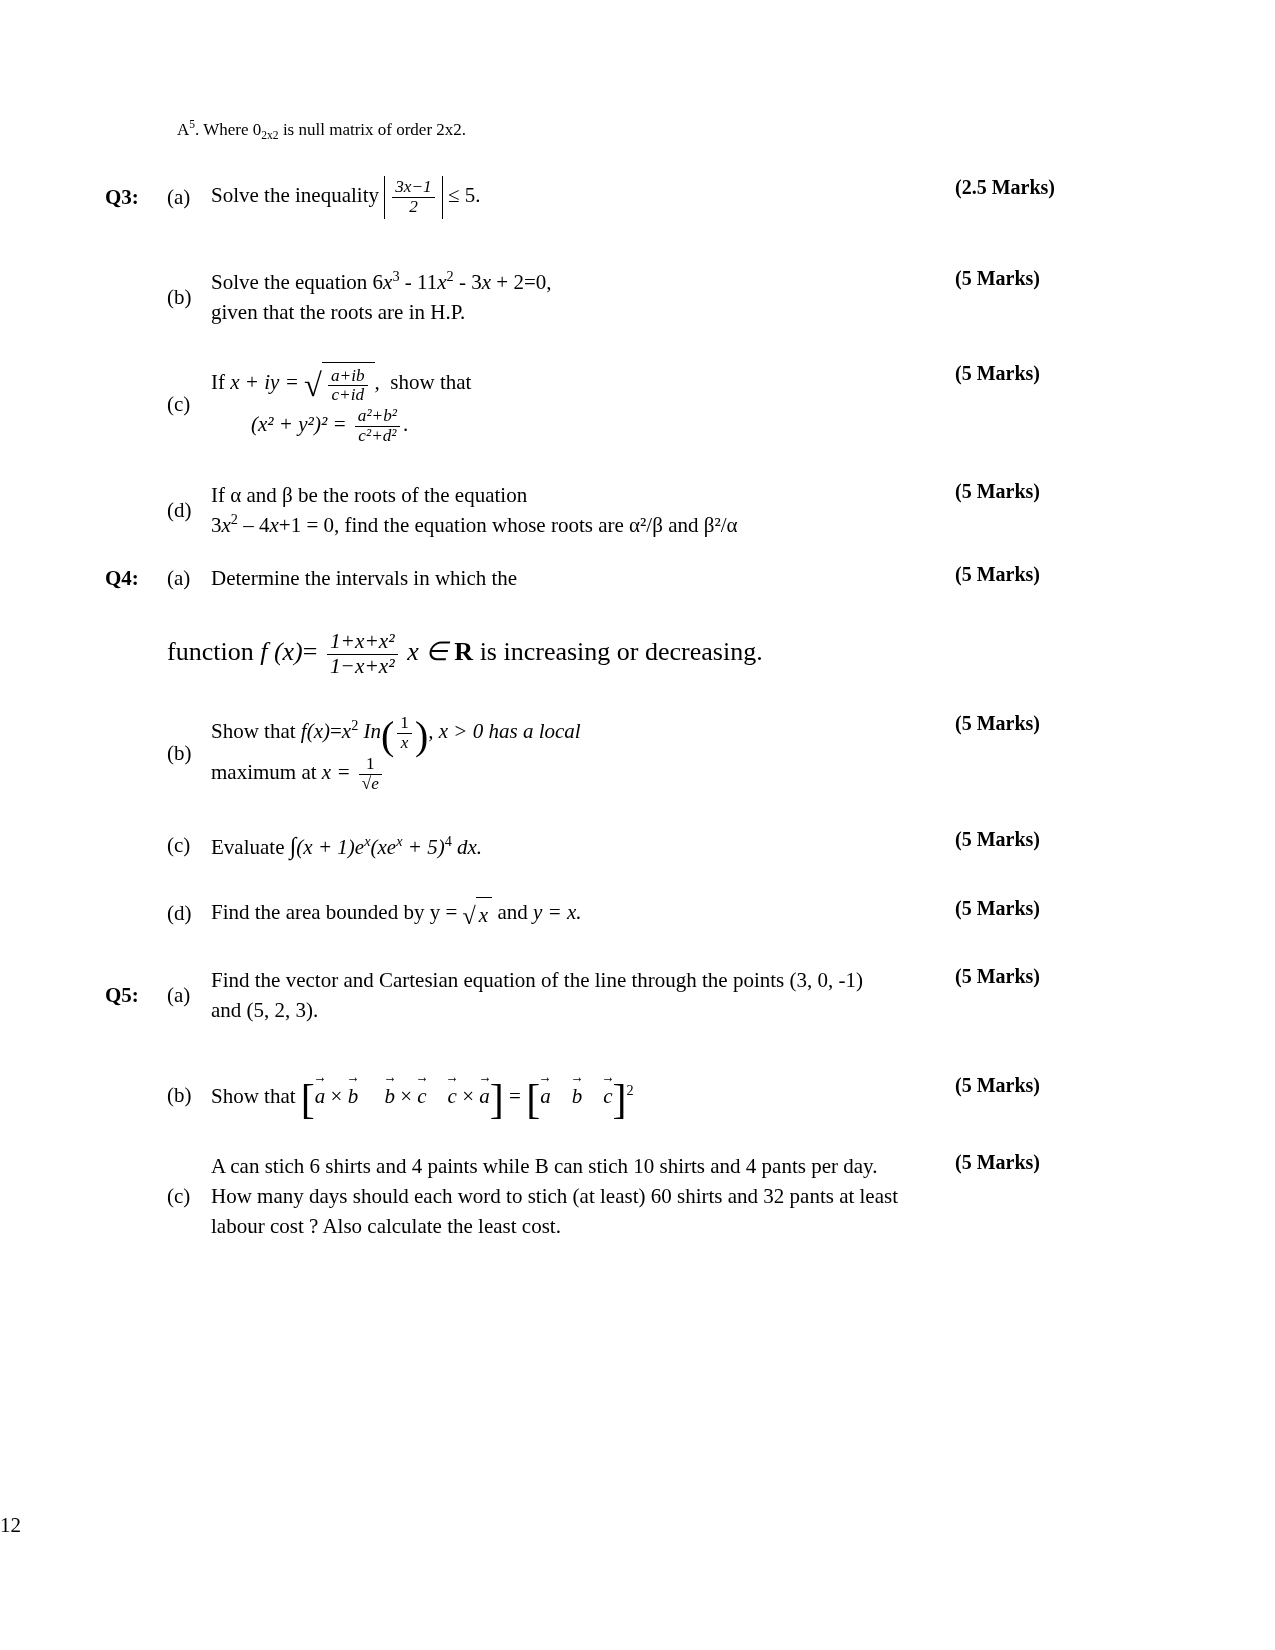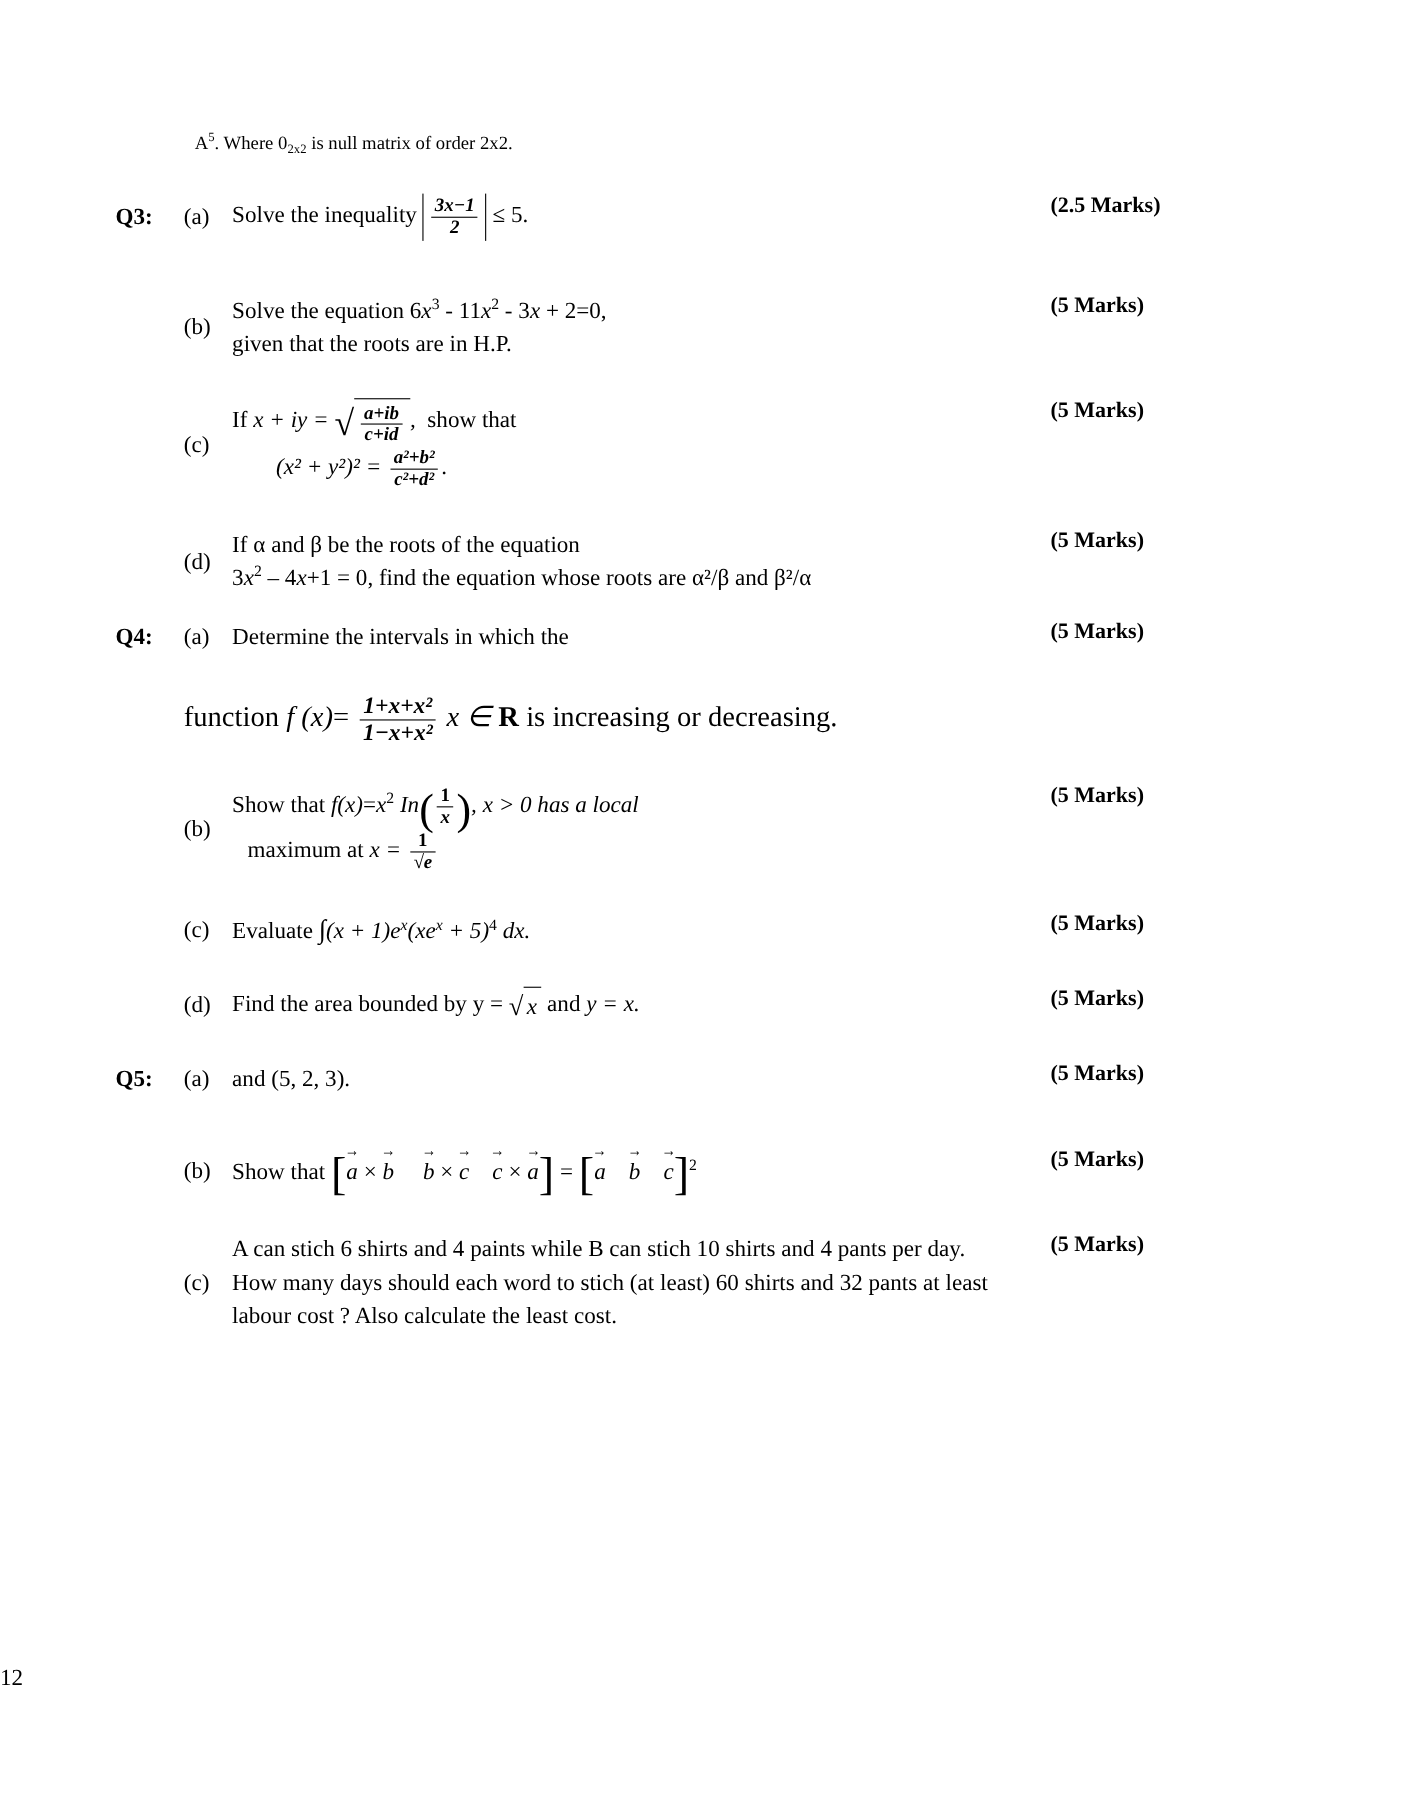--- a/index.html
+++ b/index.html
@@ -76,21 +76,20 @@
   sup.s { font-size: 0.68em; vertical-align: super; line-height: 0; }
   sub.s { font-size: 0.68em; vertical-align: sub; line-height: 0; }
 
   .frac {
     display: inline-block;
     vertical-align: middle;
     text-align: center;
     font-size: 0.82em;
     line-height: 1.1;
     margin: 0 3px;
-    font-weight: bold;
   }
   .frac .num { display: block; padding: 0 3px; }
   .frac .den { display: block; border-top: 1px solid #000; padding: 0 3px; }
 
   .absbar {
     display: inline-block;
     border-left: 1.5px solid #000;
     border-right: 1.5px solid #000;
     padding: 2px 4px;
     vertical-align: middle;
@@ -283,21 +282,21 @@
     <div class="qblock">
       <div class="row">
         <div class="qlabel"></div>
         <div class="part">(b)</div>
         <div class="body">
           <div style="line-height:1.9;">
             <span>Show that</span>
             <span class="mi">f(x)</span><span>=</span><span class="mi">x</span><sup class="s">2</sup>
             <span class="mi">In</span><span class="paren-big">(</span><span class="frac"><span class="num">1</span><span class="den mi">x</span></span><span class="paren-big">)</span><span class="mi">, x &gt; 0 has a local</span>
           </div>
-          <div style="margin-left:14px; line-height:1.9;">
+          <div style="line-height:1.9;">
             <span>maximum at</span>
             <span class="mi">x =</span>
             <span class="frac">
               <span class="num">1</span>
               <span class="den mi">√e</span>
             </span>
           </div>
         </div>
         <div class="marks">(5 Marks)</div>
       </div>
@@ -333,20 +332,21 @@
       </div>
     </div>
 
     <div class="spacer-md"></div>
 
     <div class="qblock">
       <div class="row">
         <div class="qlabel">Q5:</div>
         <div class="part">(a)</div>
         <div class="body">
+          <div>Find the vector and Cartesian equation of the line through the points (3, 0, -1)</div>
           <div>and (5, 2, 3).</div>
         </div>
         <div class="marks">(5 Marks)</div>
       </div>
     </div>
 
     <div class="spacer-lg"></div>
 
     <div class="qblock">
       <div class="row">

